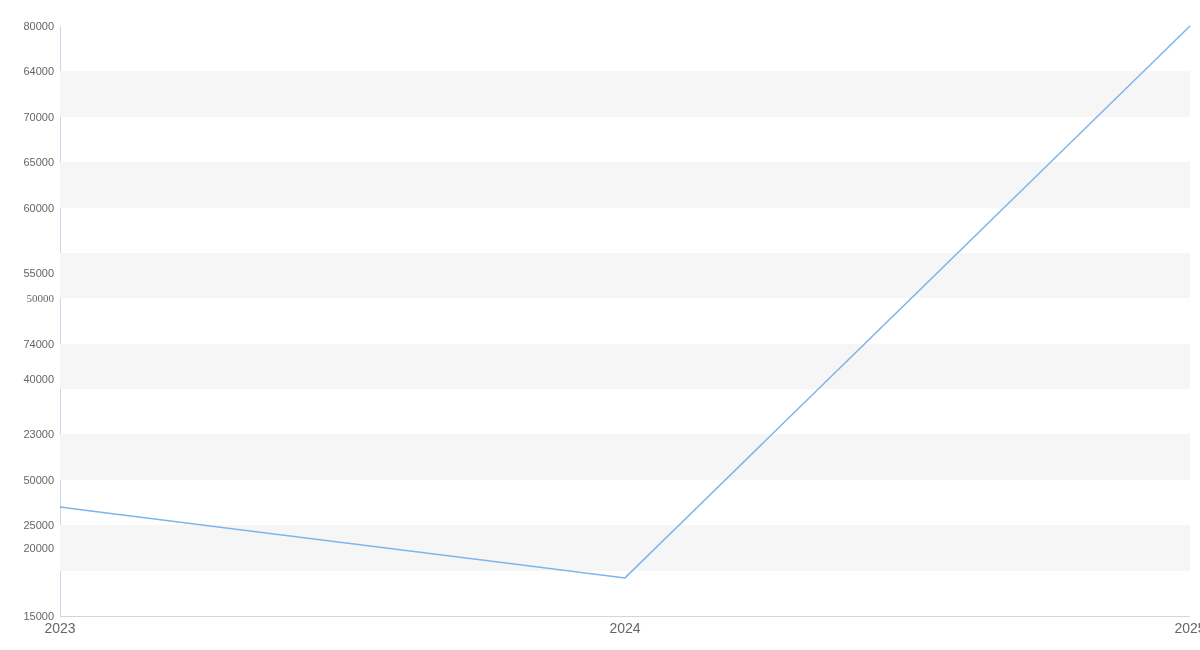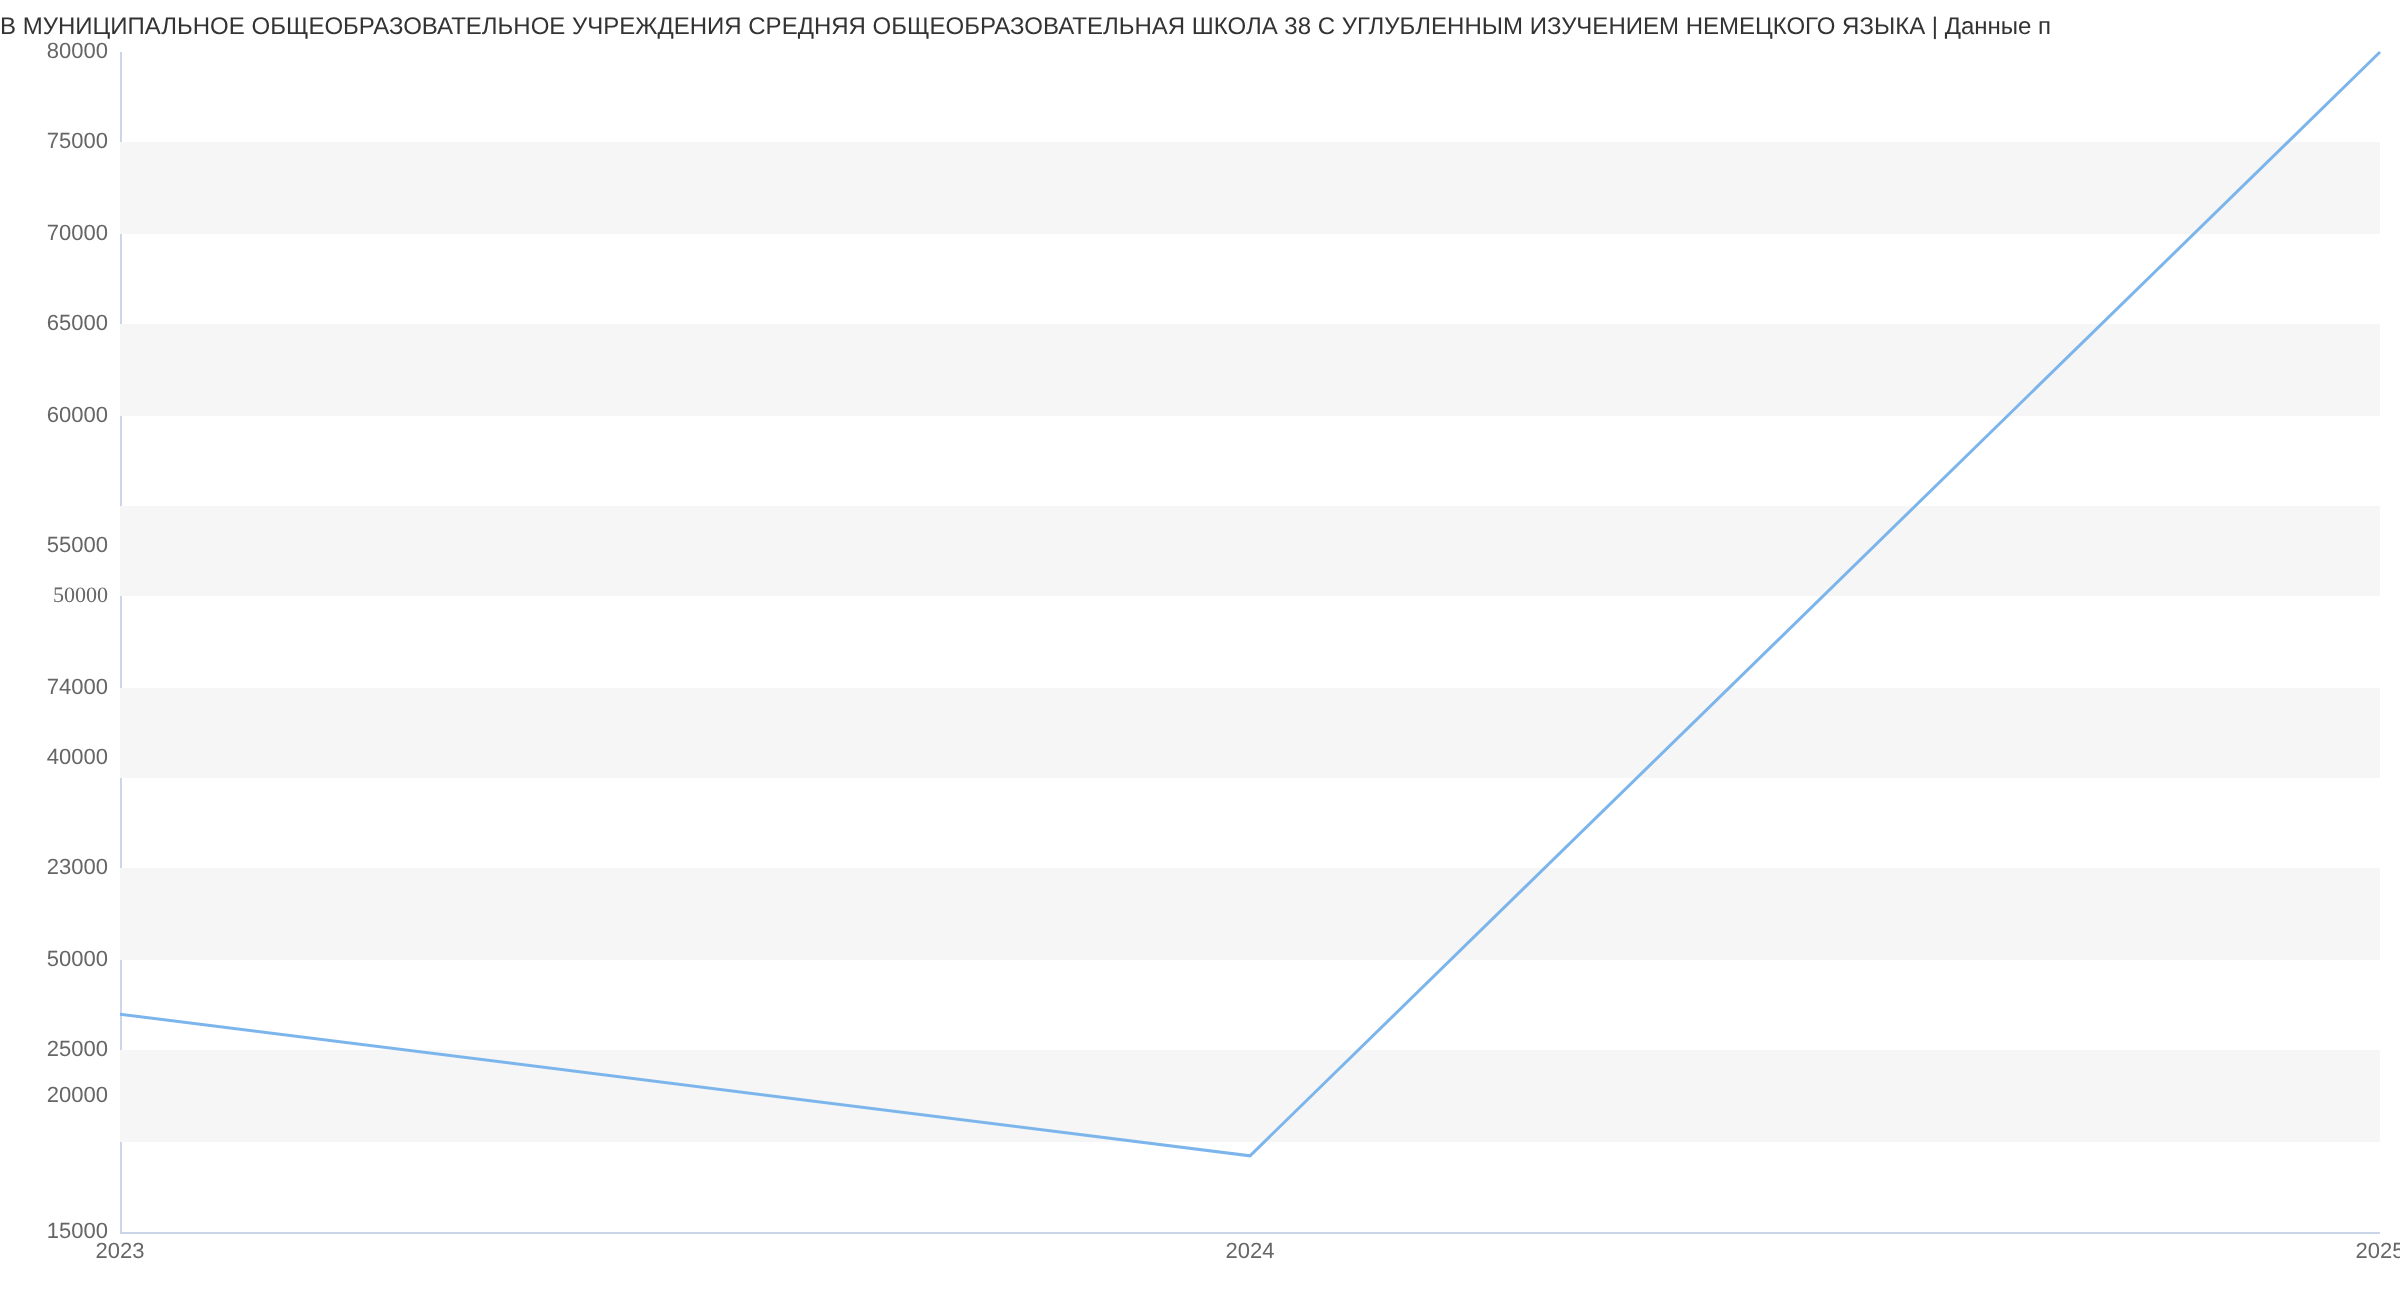--- a/index.html
+++ b/index.html
@@ -1,31 +1,30 @@
 <!DOCTYPE html>
 <html><head>
 <meta charset="utf-8">
 <style>
   html,body{margin:0;padding:0;background:#fff;font-family:Verdana,Arial,sans-serif;color:#333;}
   .wrap{width:1200px;height:650px;position:relative;overflow:hidden;}
   .title{position:absolute;left:0;top:6px;width:1200px;font-size:12px;color:#333;white-space:nowrap;}
   .plot{position:absolute;left:60px;top:26px;width:1130px;height:590px;}
   .grid-band{position:absolute;left:0;width:100%;background:#f6f6f6;}
   .ytick{position:absolute;right:1146px;width:50px;text-align:right;font-size:11px;color:#666;transform:translateY(-50%);}
-  .xtick{position:absolute;top:620px;font-size:11px;color:#666;transform:translateX(-50%);}
+  .xtick{position:absolute;top:620px;font-size:14px;color:#666;transform:translateX(-50%);}
   .axis-y{position:absolute;left:60px;top:26px;width:1px;height:590px;background:#ccd6eb;}
   .axis-x{position:absolute;left:60px;top:616px;width:1130px;height:1px;background:#ccd6eb;}
   svg.line{position:absolute;left:0;top:0;width:1130px;height:590px;overflow:visible;}
   .series-line{fill:none;stroke:#7cb5ec;stroke-width:1.5;}
 </style>
 </head>
 <body>
 <div class="wrap">
 
-<div class="title">В МУНИЦИПАЛЬНОЕ ОБЩЕОБРАЗОВАТЕЛЬНОЕ УЧРЕЖДЕНИЯ СРЕДНЯЯ ОБЩЕОБРАЗОВАТЕЛЬНАЯ ШКОЛА 38 С УГЛУБЛЕННЫМ ИЗУЧЕНИЕМ НЕМЕЦКОГО ЯЗЫКА | Данные п</div>
 
 <div class="axis-y"></div>
 <div class="axis-x"></div>
 
 <div class="plot">
       <div class="grid-band" style="top: 45.3846px; height: 45.3846px;"></div>
       <div class="grid-band" style="top: 136.154px; height: 45.3846px;"></div>
       <div class="grid-band" style="top: 226.923px; height: 45.3846px;"></div>
       <div class="grid-band" style="top: 317.692px; height: 45.3846px;"></div>
       <div class="grid-band" style="top: 408.462px; height: 45.3846px;"></div>
@@ -40,19 +39,19 @@
     <div class="ytick" style="top: 525.231px;">25000</div>
     <div class="ytick" style="top: 479.846px;">50000</div>
     <div class="ytick" style="top: 434.462px;">23000</div>
     <div class="ytick" style="top: 379px;">40000</div>
     <div class="ytick" style="top: 343.692px;">74000</div>
     <div class="ytick" style="top: 298.308px; font-family: Liberation Serif, serif;">50000</div>
     <div class="ytick" style="top: 252.923px; margin-top: 20px;">55000</div>
     <div class="ytick" style="top: 207.538px;">60000</div>
     <div class="ytick" style="top: 162.154px;">65000</div>
     <div class="ytick" style="top: 116.769px;">70000</div>
-    <div class="ytick" style="top: 71.3846px;">75000</div>
+    <div class="ytick" style="top: 71.3846px;">64000</div>
     <div class="ytick" style="top: 26px;">80000</div>
     <div class="xtick" style="left: 60px;">2023</div>
     <div class="xtick" style="left: 625px;">2024</div>
     <div class="xtick" style="left: 1190px;">2025</div>
 
 </div>
 
 </body></html>

